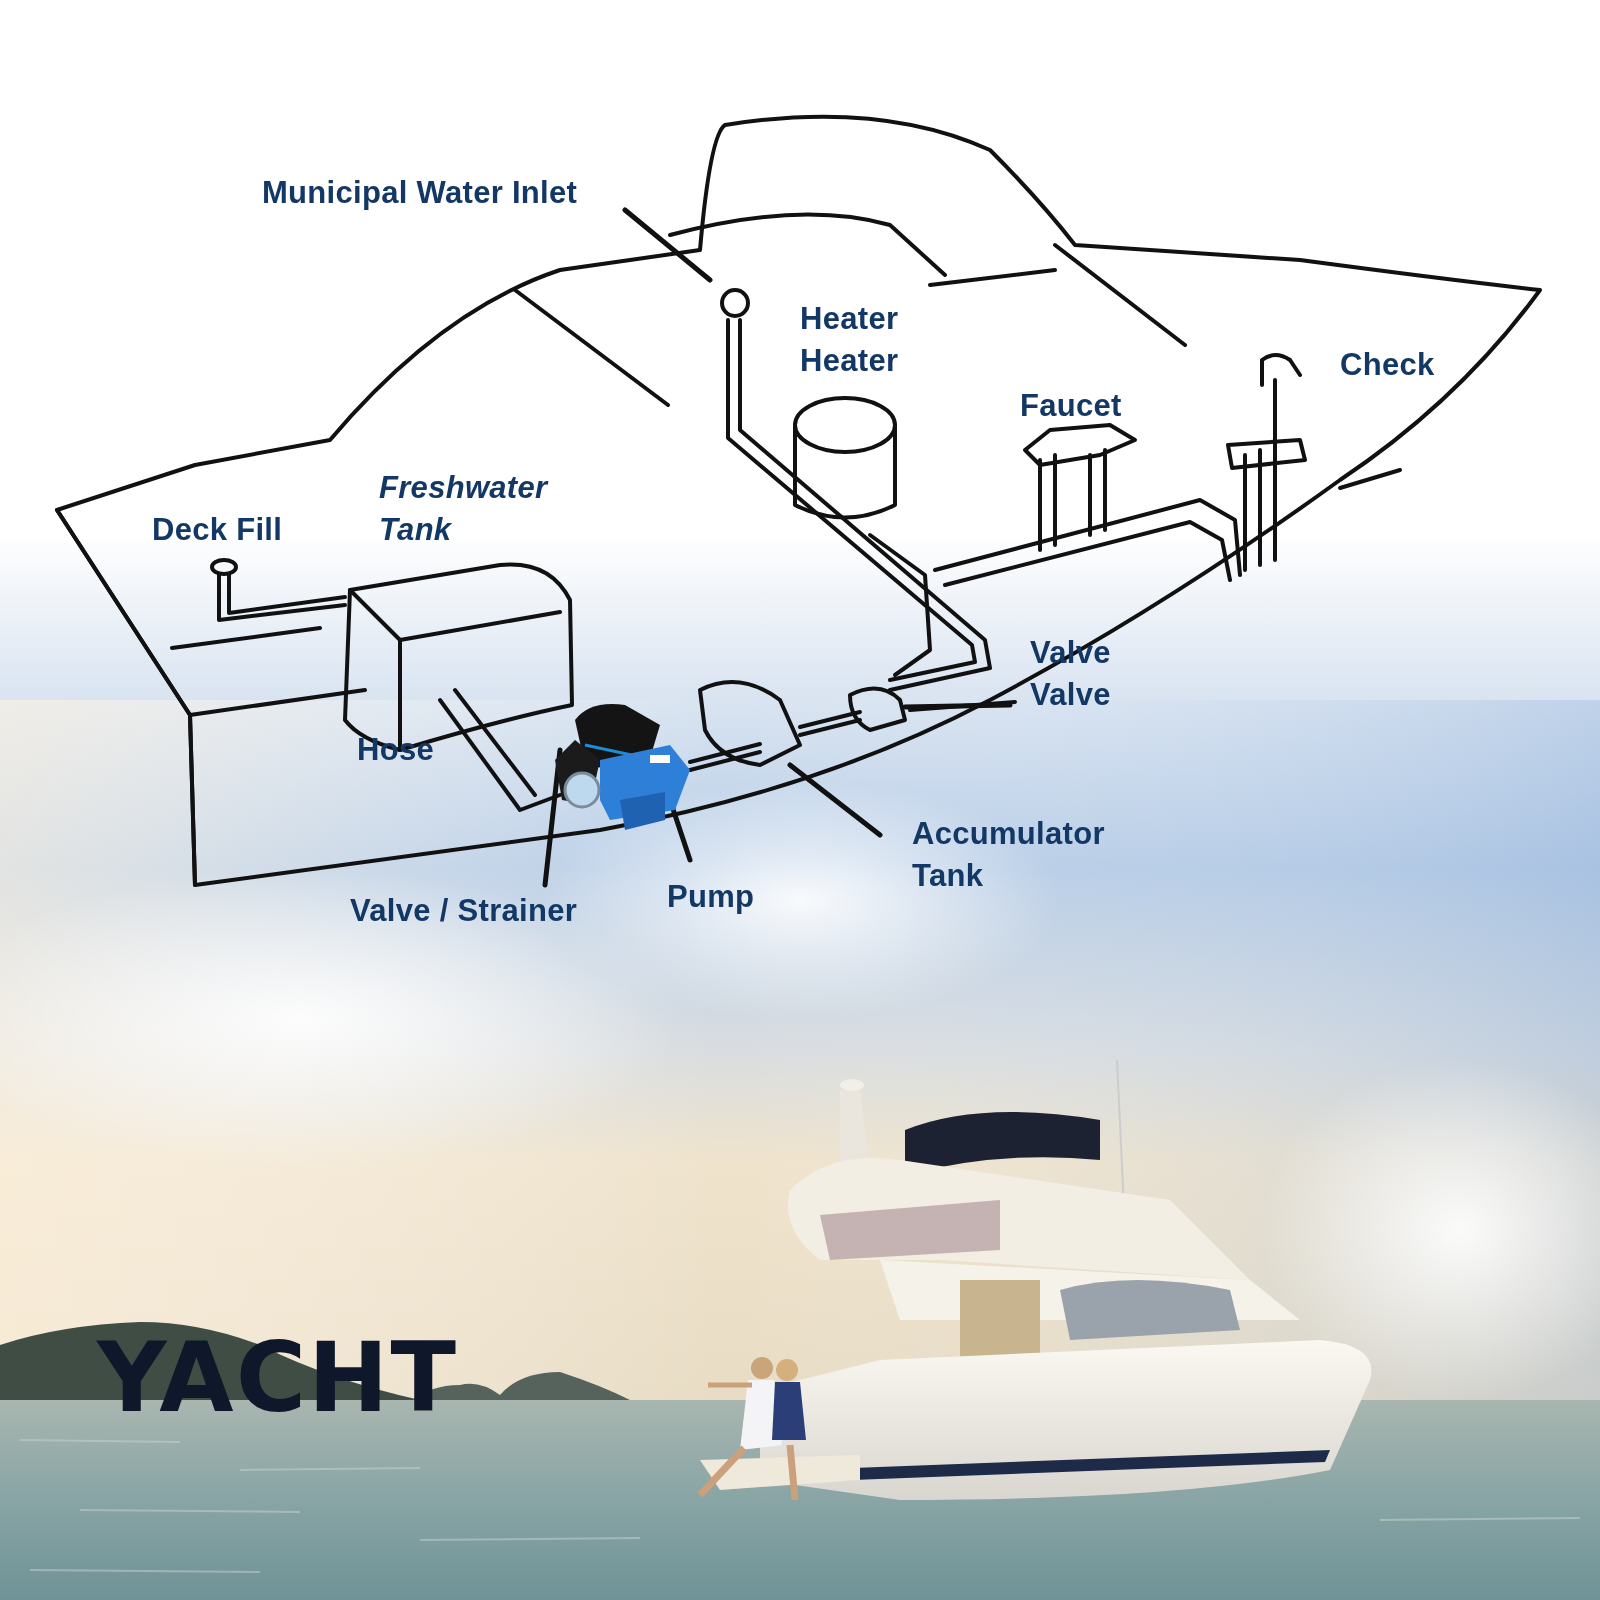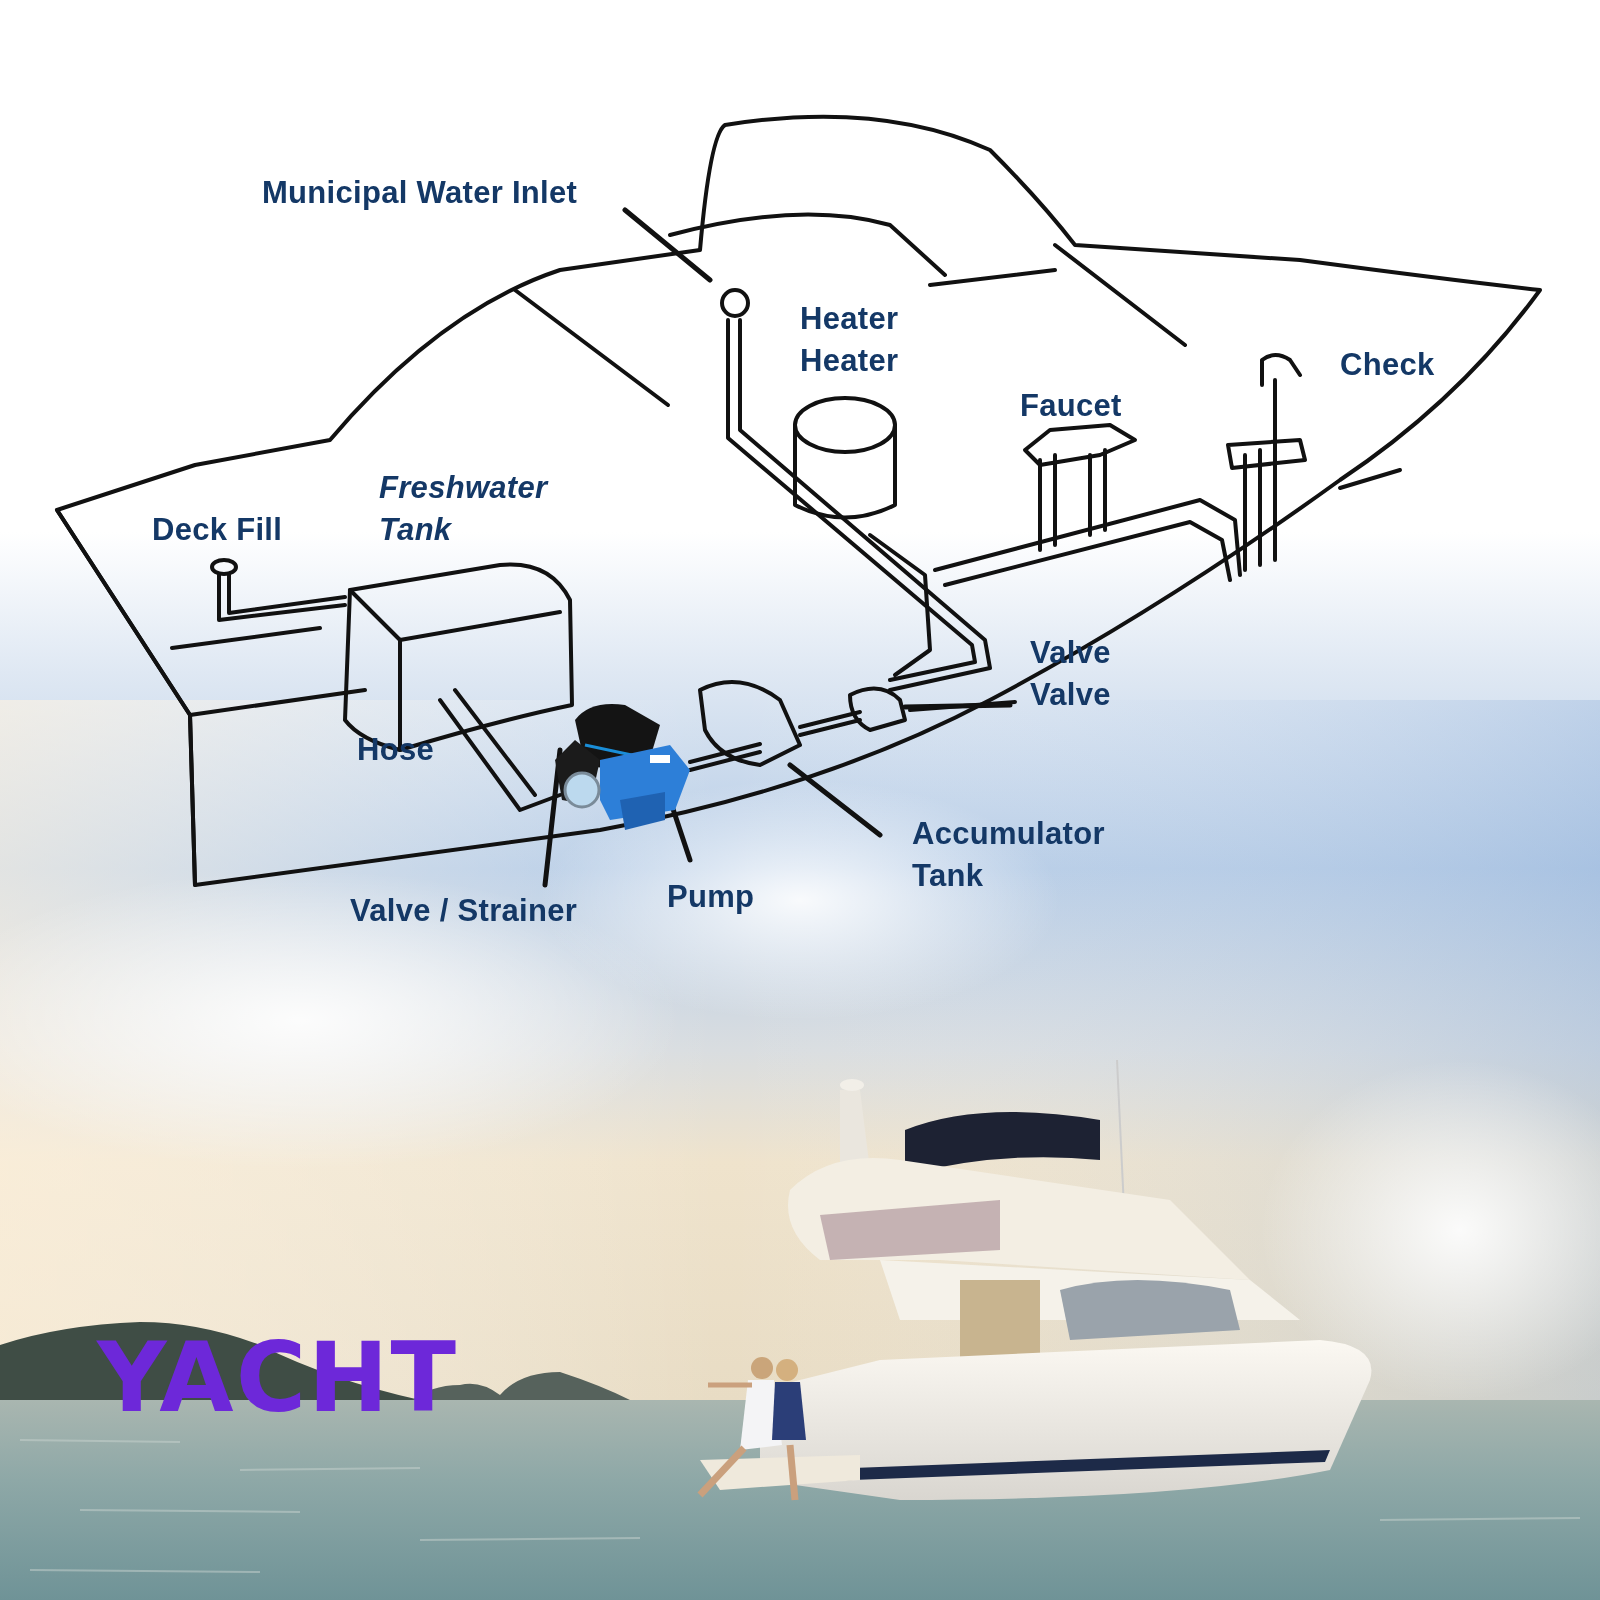--- a/index.html
+++ b/index.html
@@ -1,20 +1,20 @@
 <!DOCTYPE html>
 <html><head>
 <meta charset="utf-8">
 <style>
   html, body { margin:0; padding:0; }
   body { width:1600px; height:1600px; position:relative; overflow:hidden; background:#fff; font-family:"Liberation Sans", sans-serif; }
   .bg { position:absolute; inset:0; }
   .diagram-layer { position:absolute; inset:0; }
   .label { position:absolute; color:#143866; font-weight:bold; font-size:31px; line-height:42px; white-space:nowrap; letter-spacing:0.3px; }
-  .yacht-word { position:absolute; left:97px; top:1330px; font-size:96px; font-weight:bold; color:#6d28d9; letter-spacing:2px; font-family:"DejaVu Sans", sans-serif; line-height:1; }
+  .yacht-word { position:absolute; left:97px; top:1330px; font-size:96px; font-weight:bold; color:#0f172a; letter-spacing:2px; font-family:"DejaVu Sans", sans-serif; line-height:1; }
 </style>
 </head>
 <body>
 
 <svg class="bg" width="1600" height="1600" viewBox="0 0 1600 1600">
   <defs>
     <linearGradient id="sky" x1="0" y1="0" x2="0" y2="1">
       <stop offset="0" stop-color="#ffffff"></stop>
       <stop offset="0.38" stop-color="#ffffff"></stop>
       <stop offset="0.48" stop-color="#dfe8f3"></stop>

